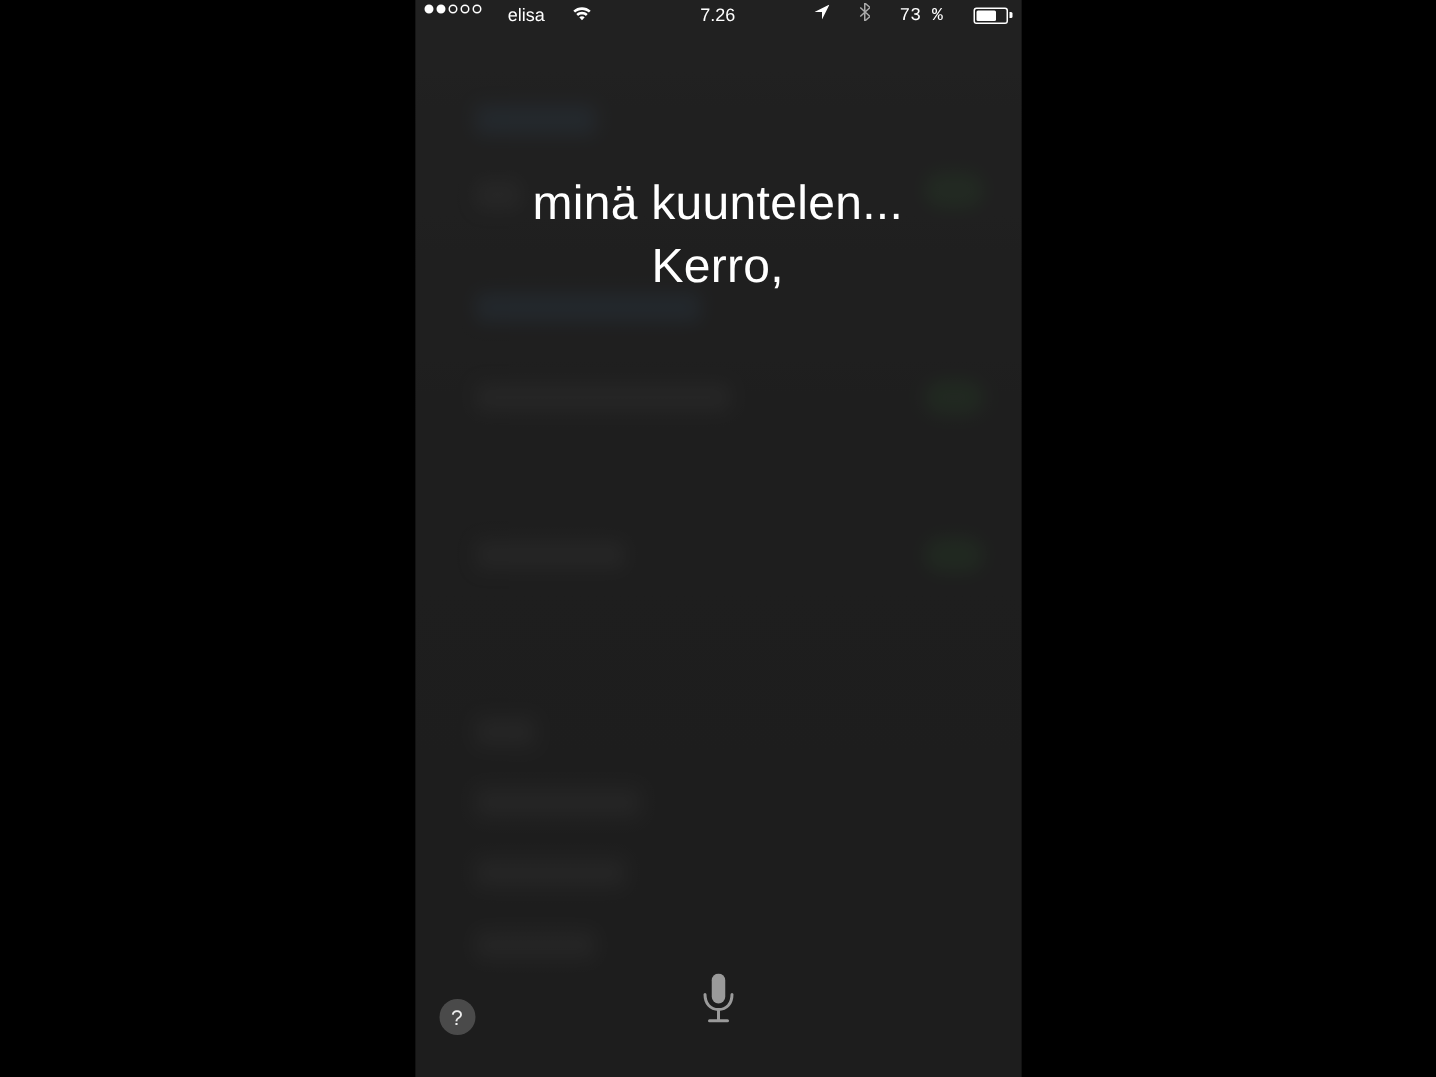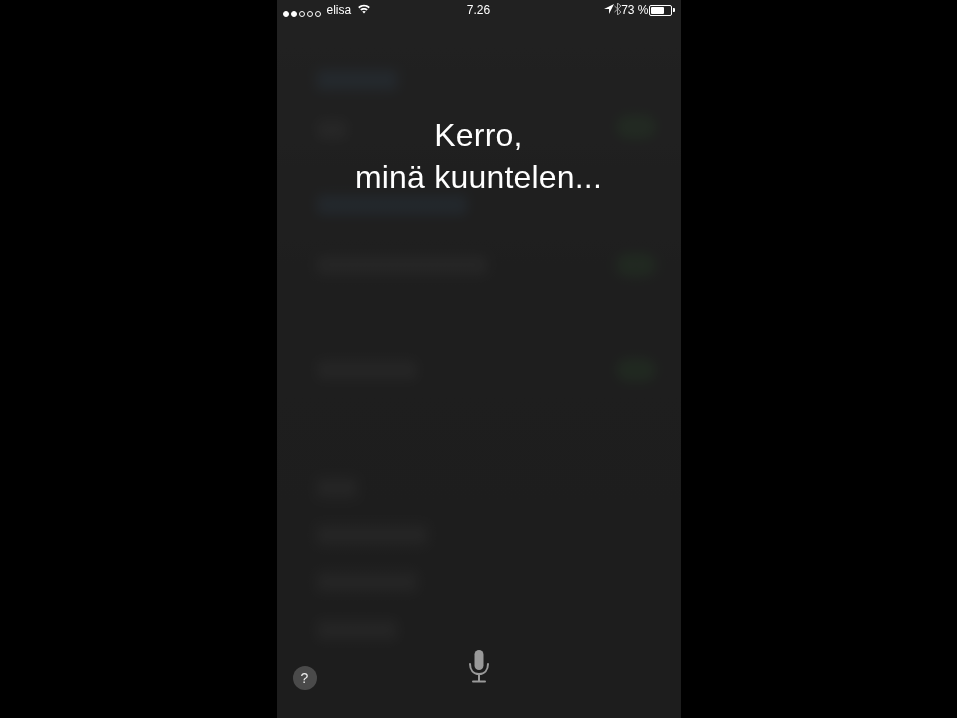--- a/index.html
+++ b/index.html
@@ -77,22 +77,22 @@
       align-items: center;
       justify-content: space-between;
       padding: 0 6px;
       color: #fff;
       font-size: 12px;
       z-index: 10;
     }
     
     .status-left {
       display: flex;
-      align-items: flex-end;
-      gap: 4px;
+      align-items: flex-start;
+      gap: 16px;
     }
     
     .signal-dots {
       display: flex;
       gap: 2px;
       align-items: center;
     }
     
     .signal-dot {
       width: 6px;
@@ -118,21 +118,22 @@
       position: absolute;
       left: 50%;
       transform: translateX(-50%);
       font-size: 12px;
       font-weight: 400;
     }
     
     .status-right {
       display: flex;
       align-items: center;
-      gap: 0;
+      gap: 20px;
+      font-family: Liberation Mono, monospace;
     }
     
     .battery-icon {
       display: flex;
       align-items: center;
     }
     
     .battery-body {
       width: 23px;
       height: 11px;
@@ -264,22 +265,22 @@
       <span class="battery-icon">
         <span class="battery-body">
           <div class="battery-fill" style="width:73%;"></div>
         </span>
         <span class="battery-tip"></span>
       </span>
     </div>
   </div>
 
   <div class="siri-prompt">
+    <div>minä kuuntelen...</div>
     <div>Kerro,</div>
-    <div>minä kuuntelen...</div>
   </div>
 
   <div class="bottom-area">
     <div class="help-button">
       <span>?</span>
     </div>
     <div class="mic-button">
       <svg width="22" height="34" viewBox="0 0 22 34">
         <rect x="6.5" y="0" width="9" height="20" rx="4.5" fill="#9a9a9a"></rect>
         <path d="M2 14 C2 20 5.5 24 11 24 C16.5 24 20 20 20 14" stroke="#9a9a9a" stroke-width="2" fill="none" stroke-linecap="round"></path>

